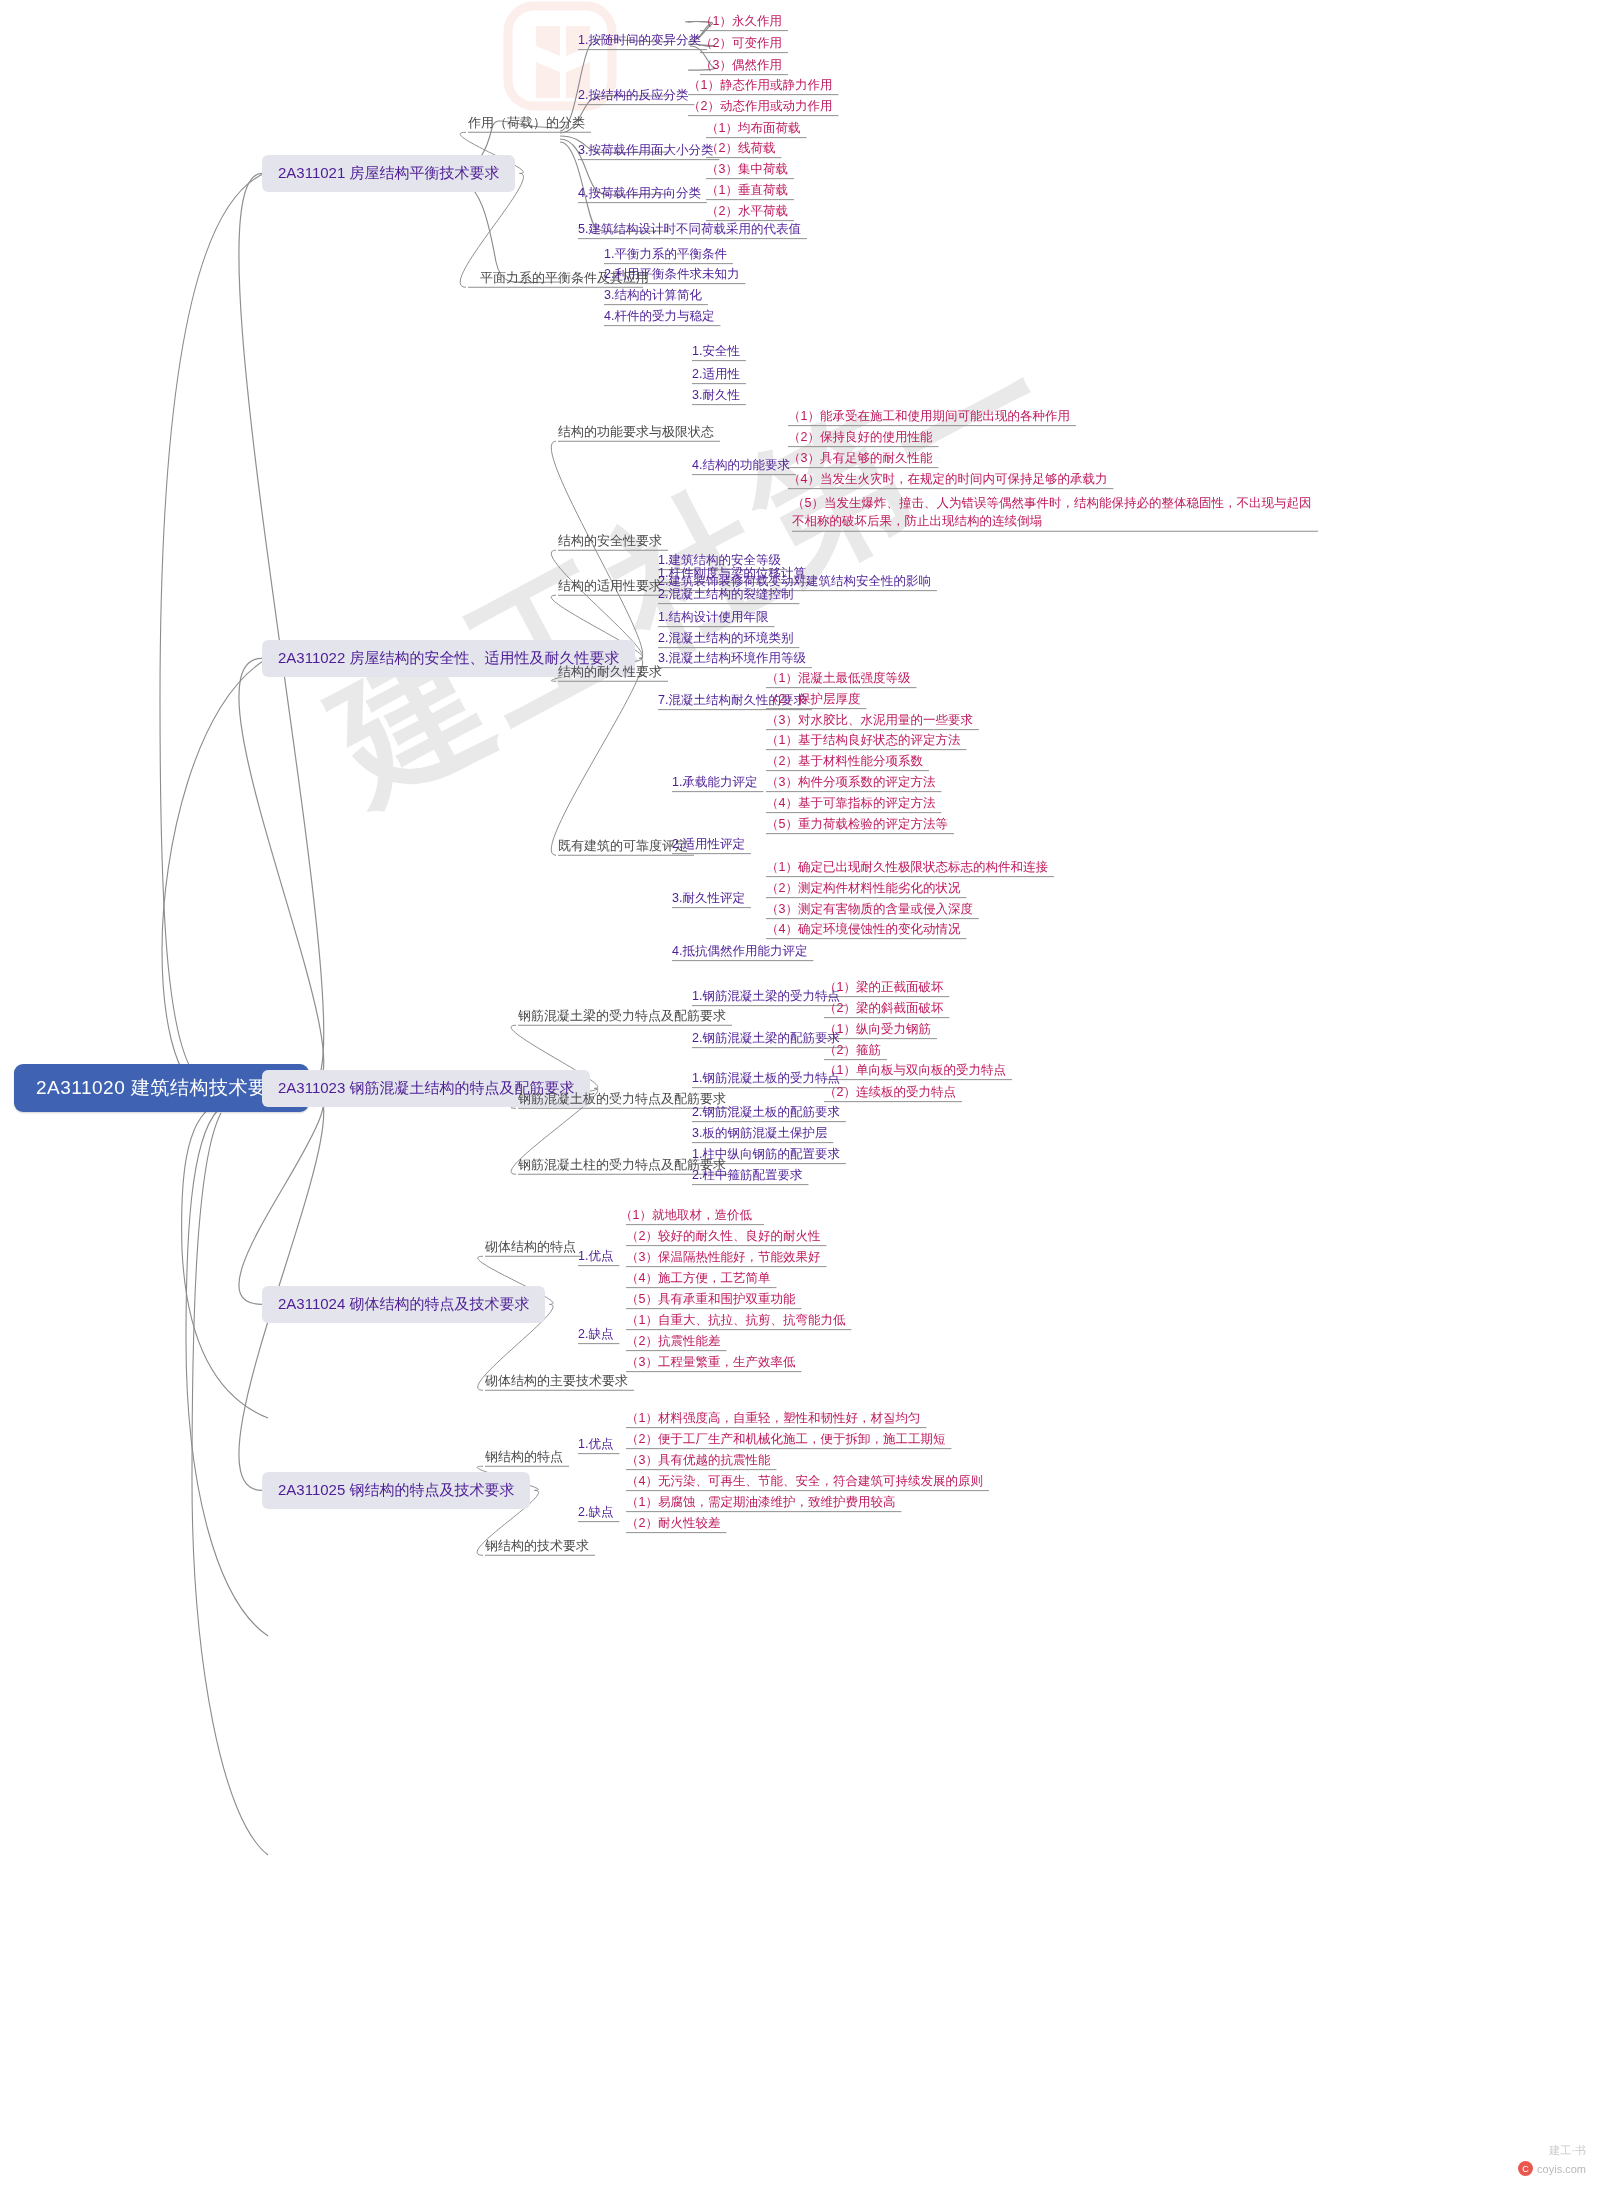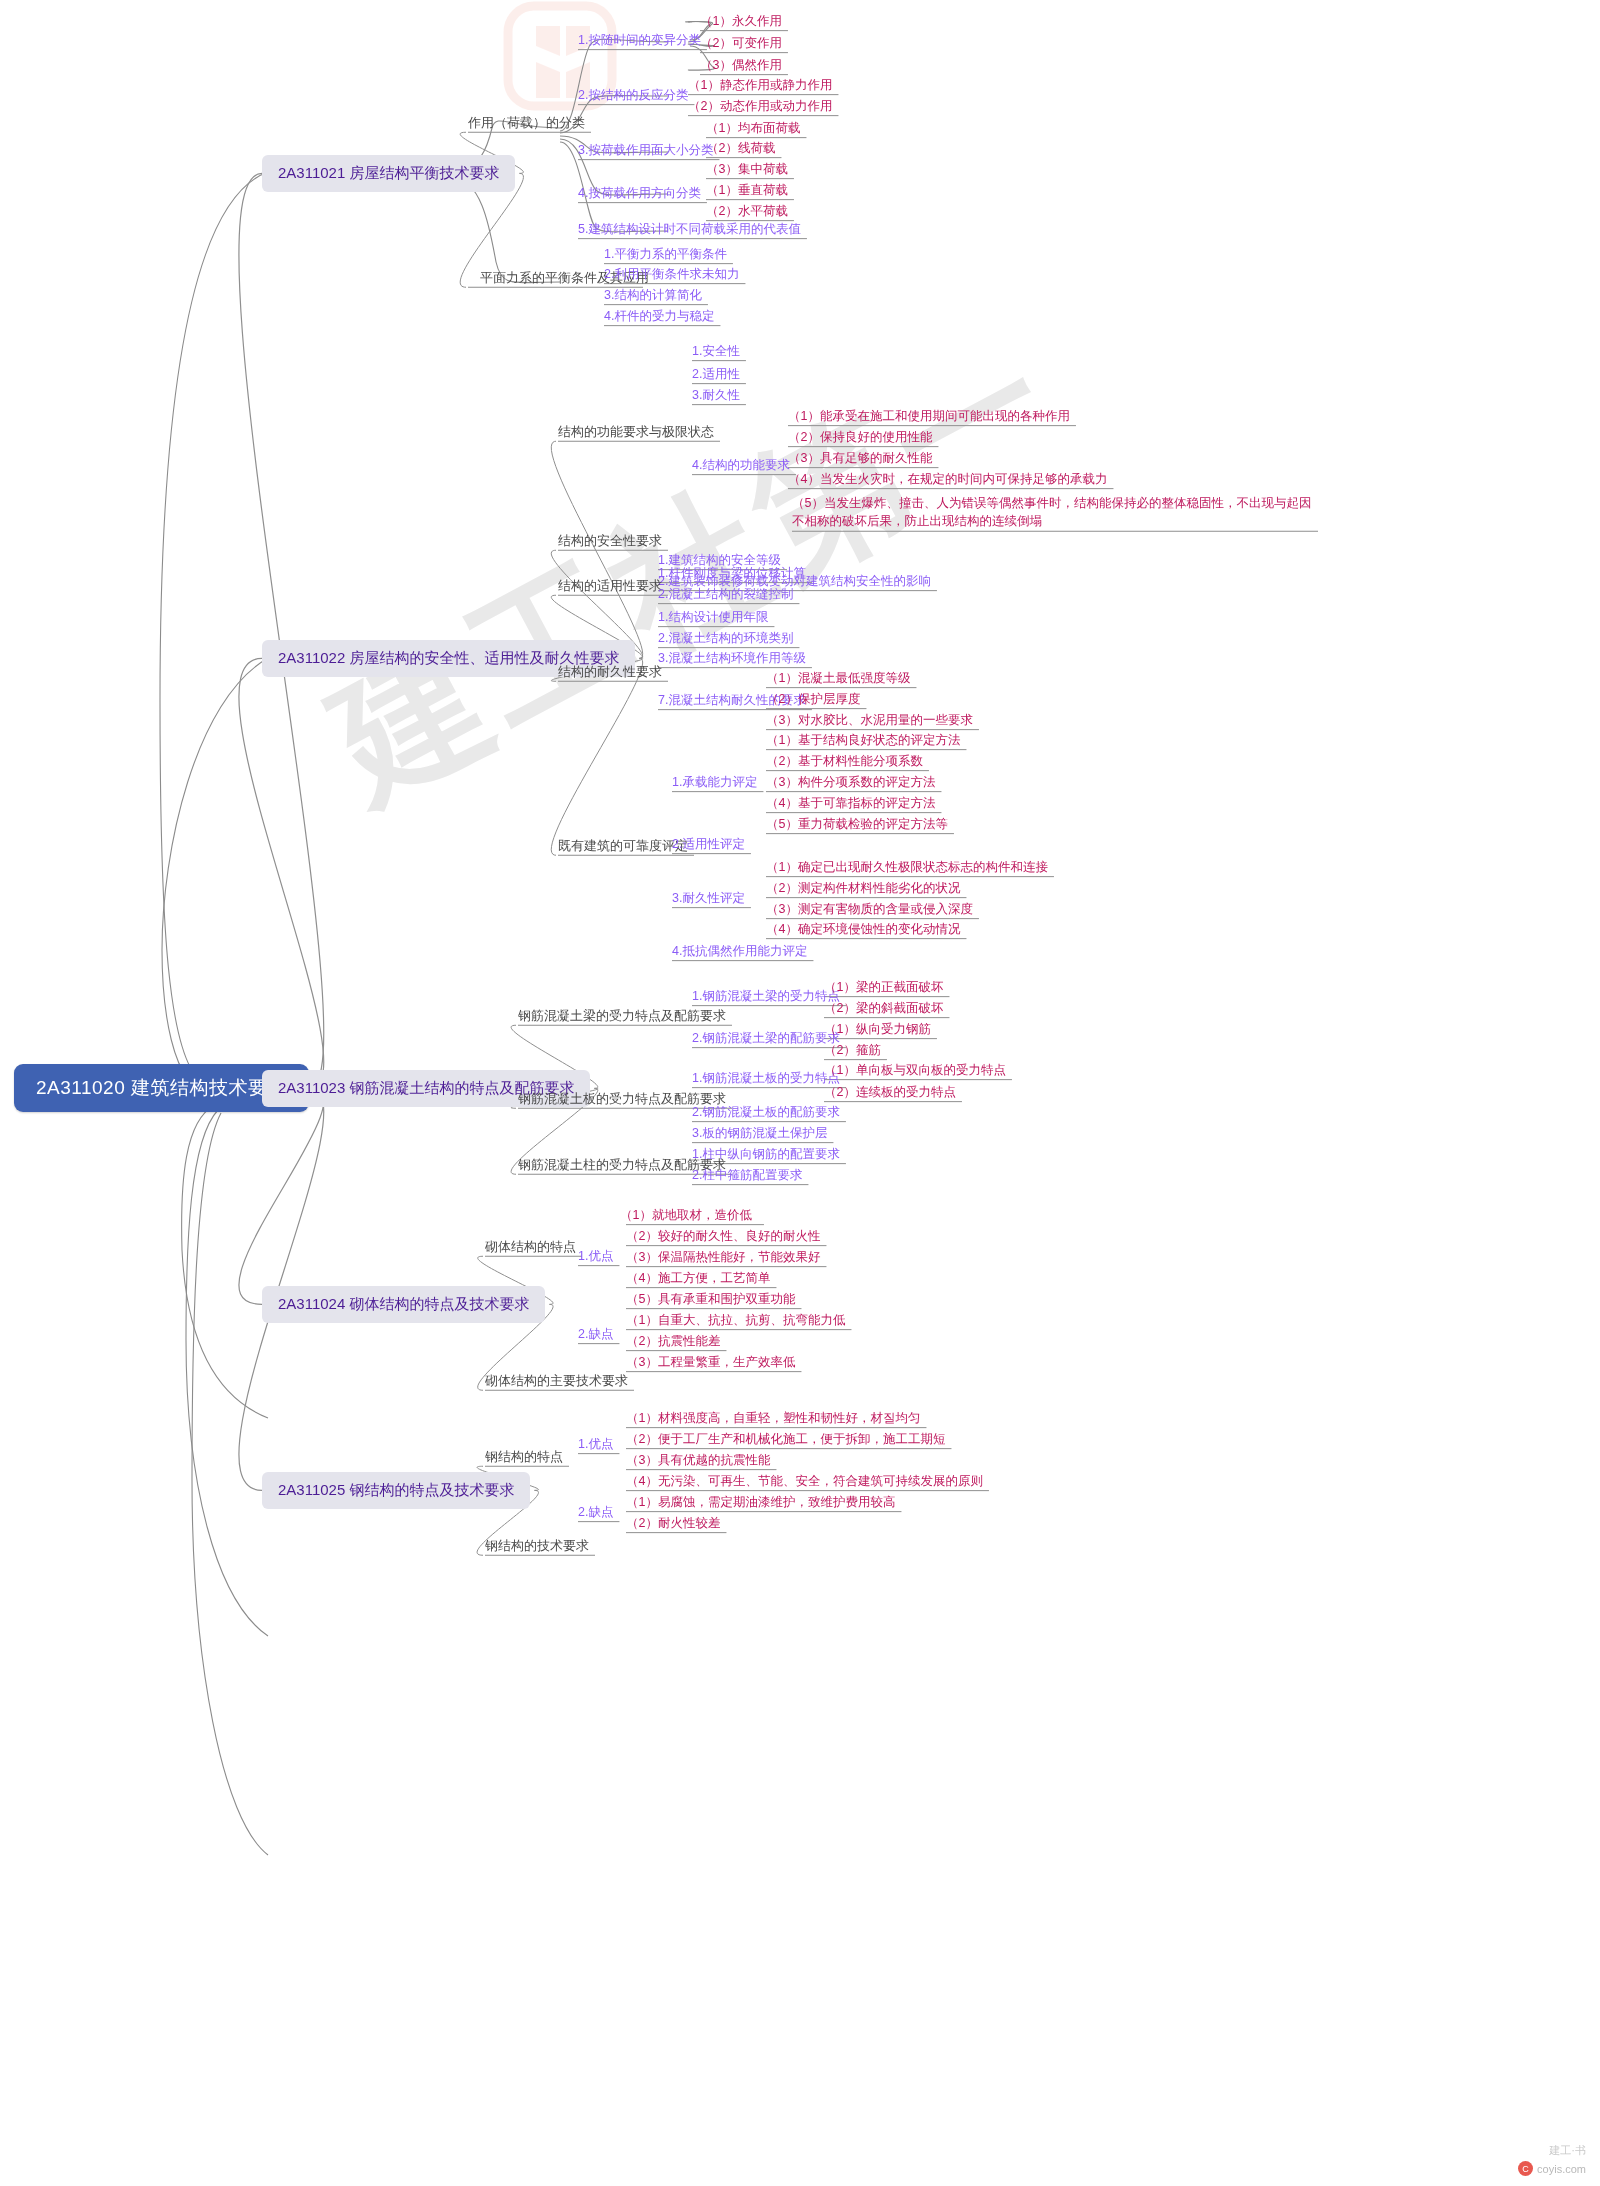--- a/index.html
+++ b/index.html
@@ -13,21 +13,21 @@
     background:#3f62b2;color:#fff;border-radius:9px;
     padding:12px 22px;font-size:19px;letter-spacing:.5px;
     box-shadow:0 1px 2px rgba(0,0,0,.18);
   }
   
   .lvl1{
     background:#e4e4ec;color:#4c1d95;border-radius:6px;
     padding:9px 16px;font-size:15px;
   }
   .lvl2{font-size:13px;color:#4a4a4a;}
-  .lvl3{font-size:12.5px;color:#8b5cf6;}
+  .lvl3{font-size:12.5px;color:#4c1d95;}
   .lvl4{font-size:12.5px;color:#be185d;}
   .lvl4.wrap{white-space:normal;width:470px;line-height:1.45;}
 
   
   .wm-logo{position:absolute;left:500px;top:0px;width:120px;height:115px;opacity:.30;}
   .wm-text{
     position:absolute;color:#e9e9e9;font-size:150px;font-weight:bold;
     transform:rotate(-28deg);user-select:none;letter-spacing:8px;
     font-family:"DejaVu Sans",sans-serif;
   }

